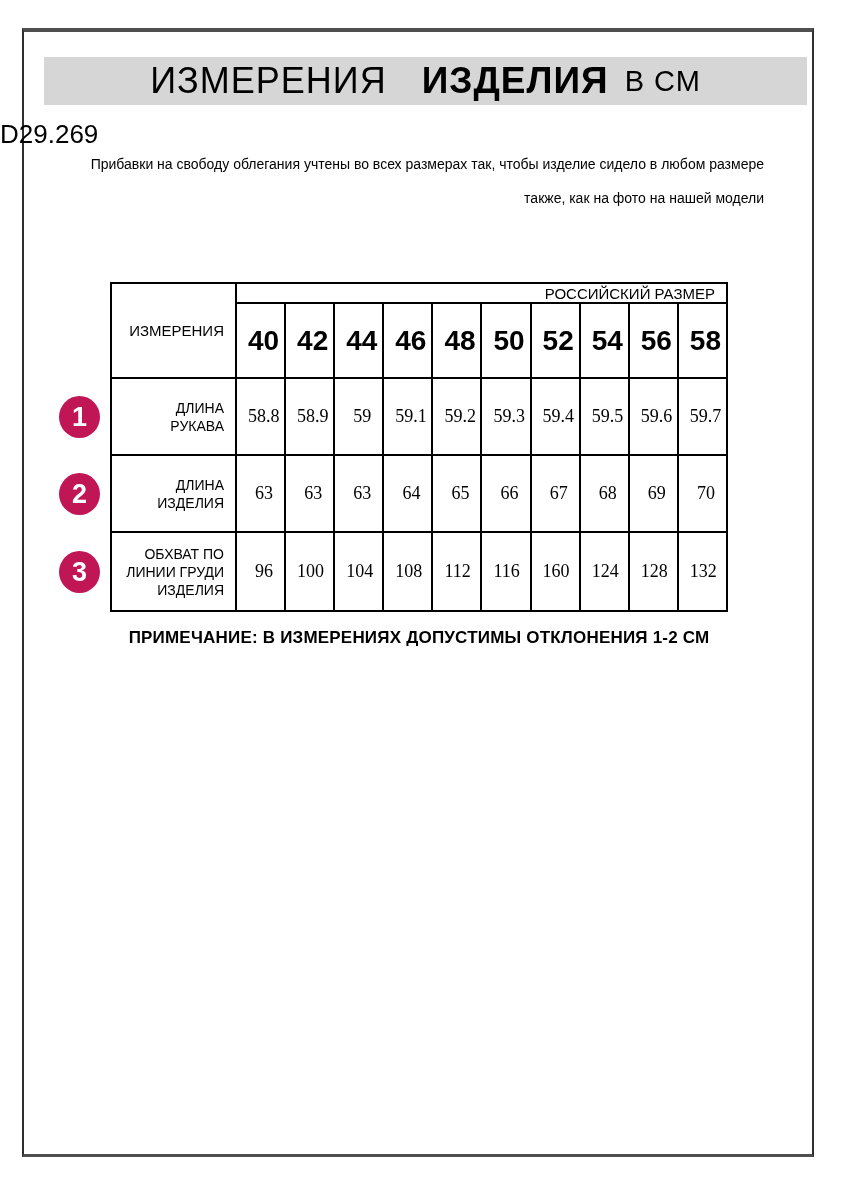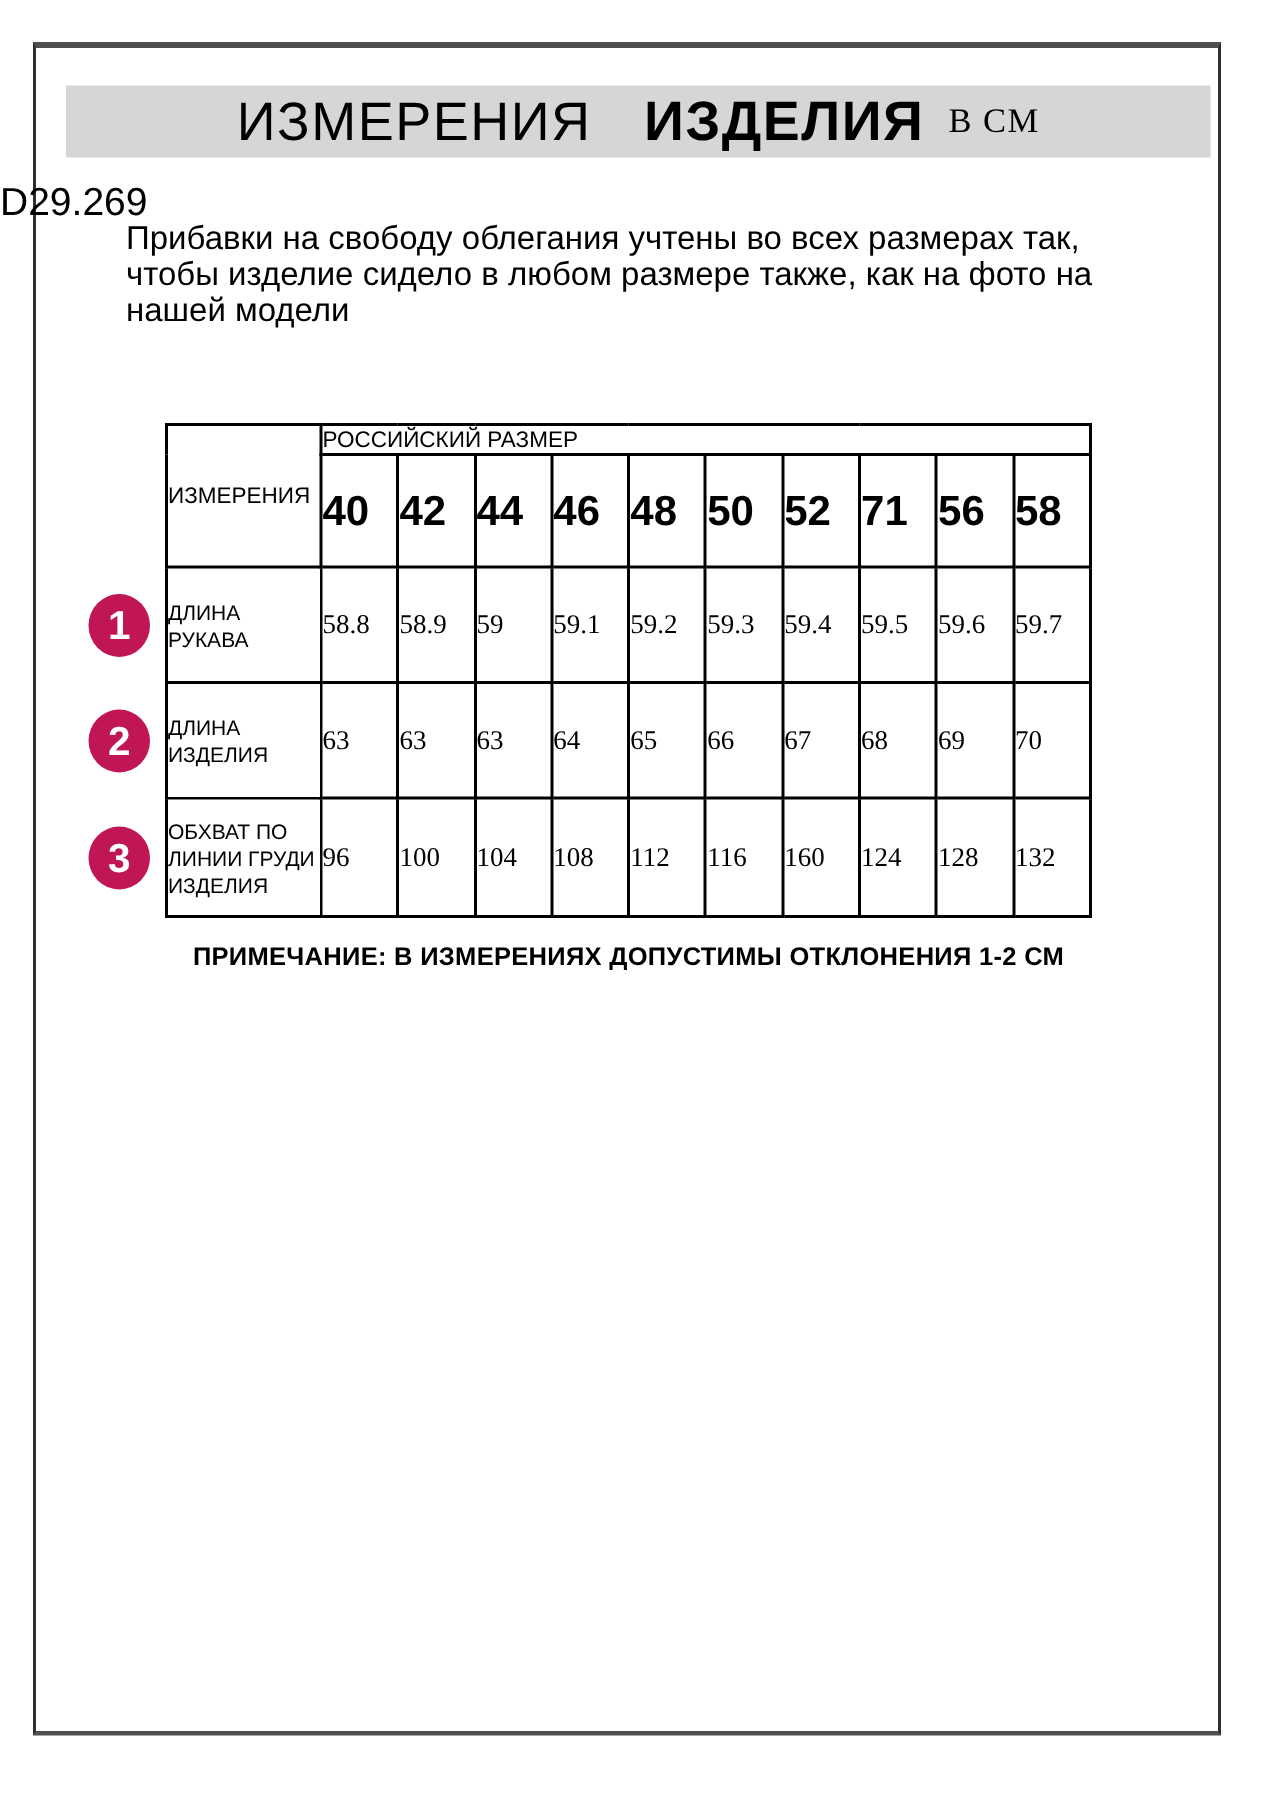--- a/index.html
+++ b/index.html
@@ -45,55 +45,54 @@
     font-weight: normal;
     letter-spacing: 1px;
   }
   .title-emphasis {
     font-size: 37px;
     font-weight: bold;
     margin-left: 35px;
     letter-spacing: 1px;
   }
   .title-unit {
-    font-size: 23px;
+    font-size: 29px;
     font-weight: normal;
     margin-left: 16px;
     letter-spacing: 1px;
-    font-family: Liberation Serif, serif;
   }
   .product-code {
     position: absolute;
     top: 119px;
     left: 0;
     width: 849px;
     font-size: 26px;
   }
   .description {
     position: absolute;
     top: 147px;
     left: 84px;
     width: 680px;
-    text-align: left;
-    font-size: 22px;
-    line-height: 24px;
+    text-align: right;
+    font-size: 14px;
+    line-height: 34px;
   }
   table.meas {
     position: absolute;
     left: 110px;
     top: 282px;
     border-collapse: collapse;
     table-layout: fixed;
     width: 618px;
   }
   table.meas th, table.meas td {
     border: 2px solid #000000;
-    text-align: left;
+    text-align: right;
     vertical-align: middle;
-    padding: 0 0;
+    padding: 0 11px;
     background: #ffffff;
   }
   .corner-cell {
     width: 101px;
     font-size: 15px;
     font-weight: normal;
   }
   .group-cell {
     height: 18px;
     font-size: 15px;
@@ -168,21 +167,21 @@
         <th class="group-cell" colspan="10">РОССИЙСКИЙ РАЗМЕР</th>
       </tr>
       <tr class="size-row" id="size-row">
           <th>40</th>
           <th>42</th>
           <th>44</th>
           <th>46</th>
           <th>48</th>
           <th>50</th>
           <th>52</th>
-          <th>71</th>
+          <th>54</th>
           <th>56</th>
           <th>58</th>
         </tr>
     </thead>
     <tbody id="table-body">
         <tr>
           <th class="label-cell"><span class="badge" style="background: rgb(192, 22, 86);">1</span><span>ДЛИНА РУКАВА</span></th>
           <td>58.8</td>
           <td>58.9</td>
           <td>59</td>

